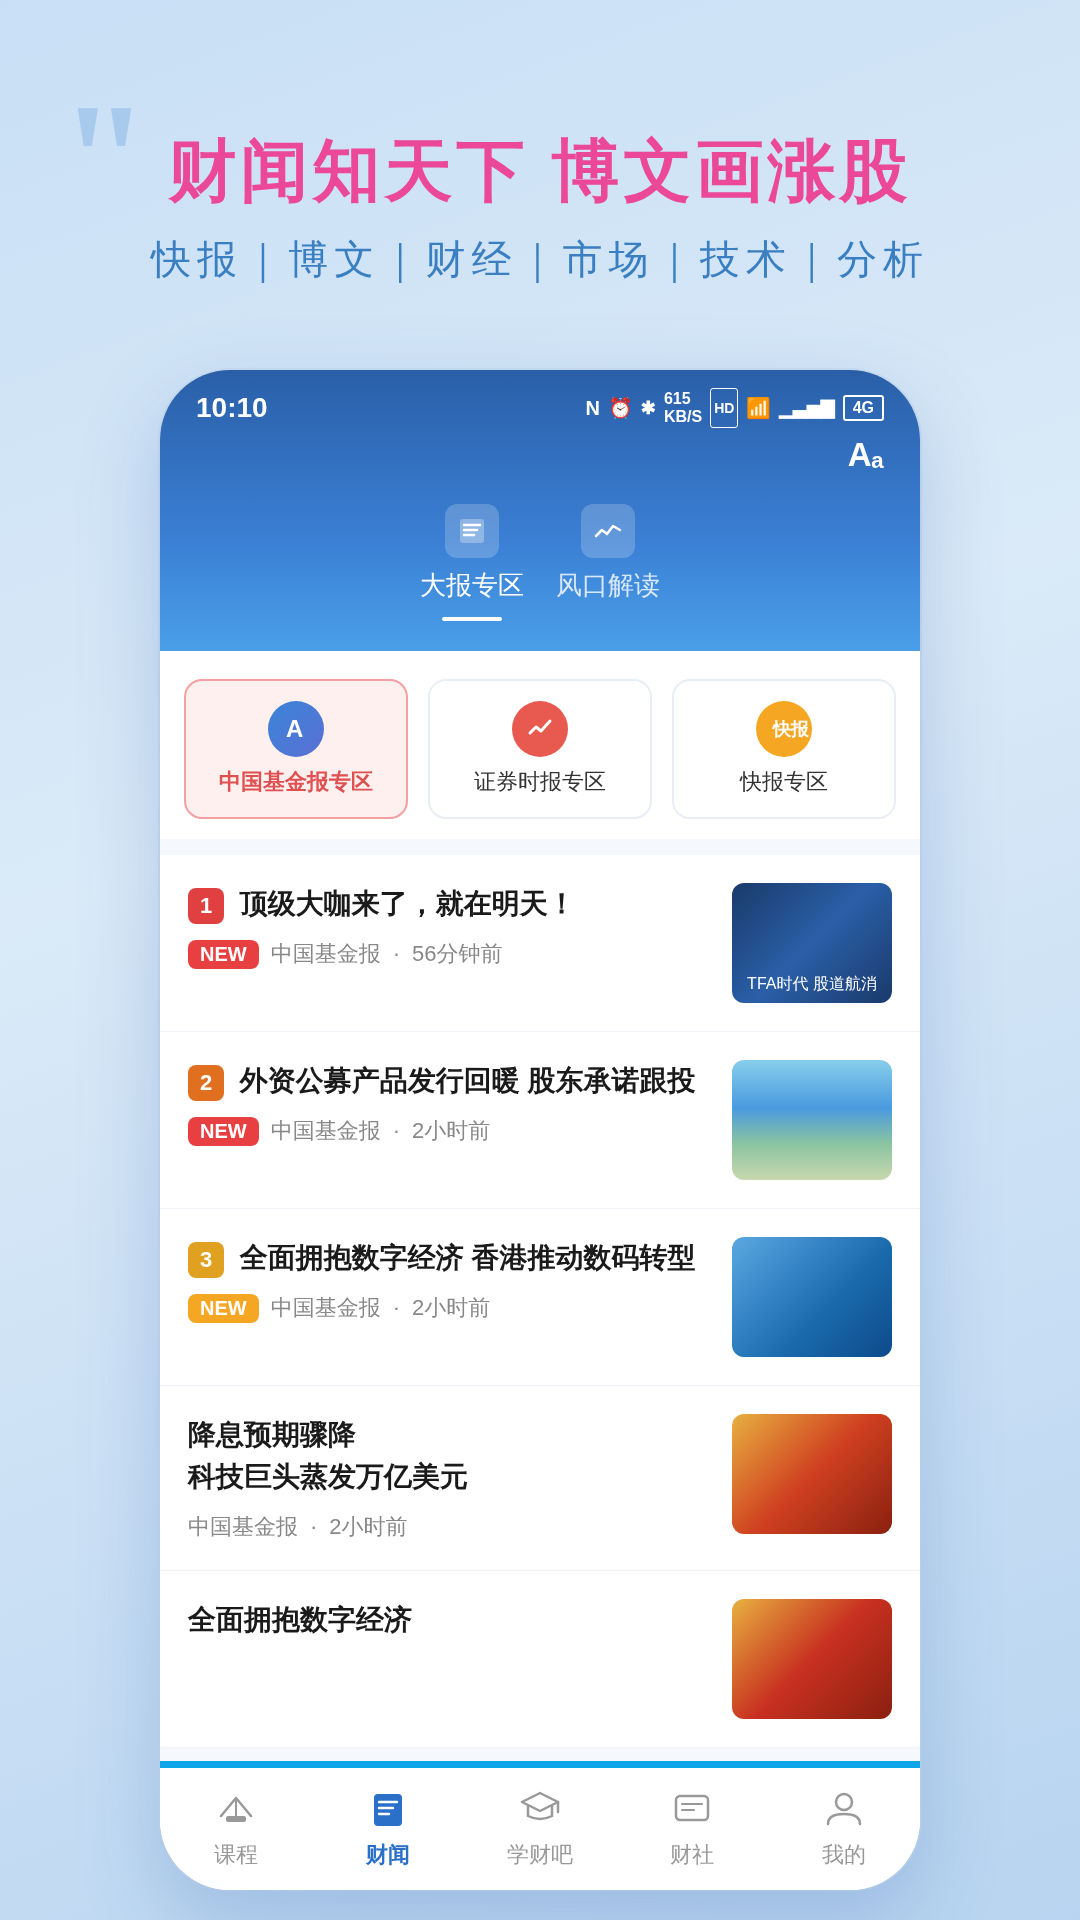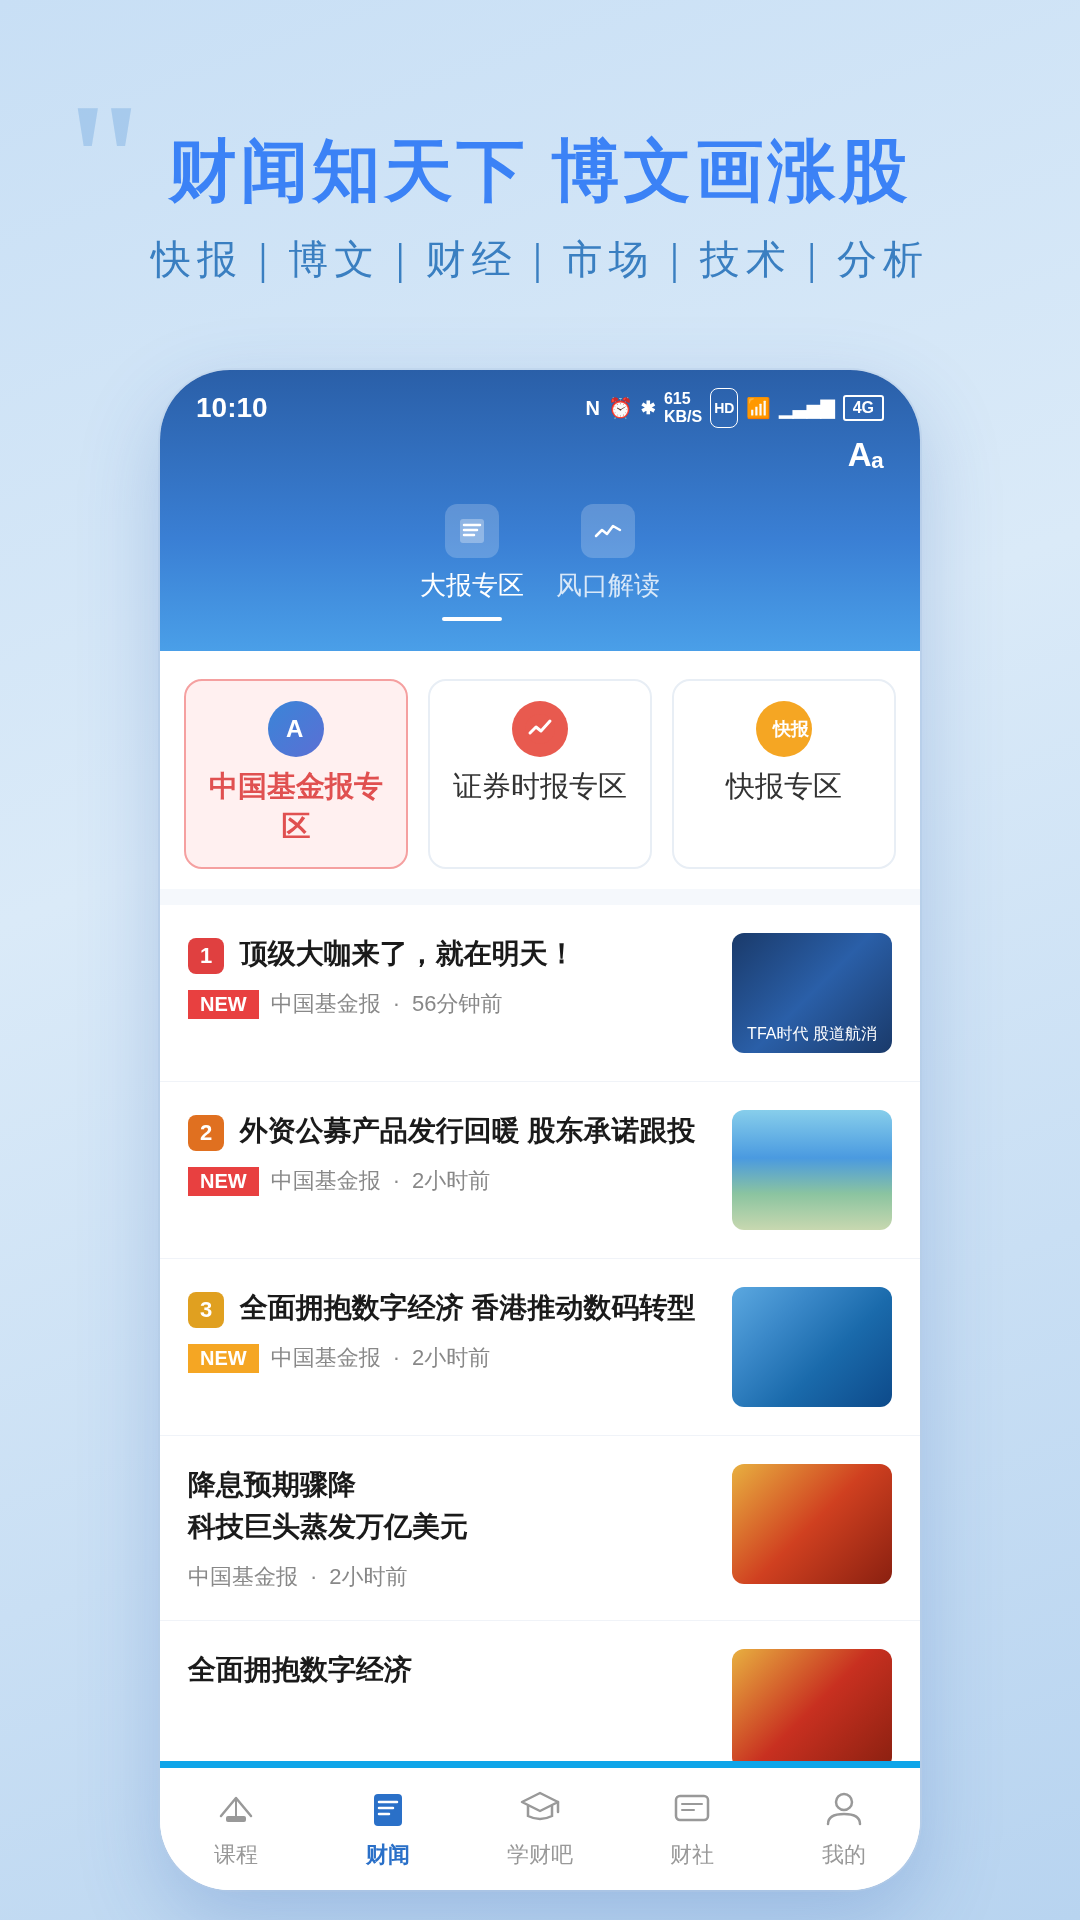--- a/index.html
+++ b/index.html
@@ -29,21 +29,21 @@
     .hero-section {
       position: absolute;
       top: 130px;
       left: 0; right: 0;
       text-align: center;
       padding: 0 60px;
     }
     .hero-title {
       font-size: 68px;
       font-weight: 700;
-      color: #3b82f6;
+      color: #ec4899;
       line-height: 1.2;
       letter-spacing: 4px;
     }
     .hero-subtitle {
       font-size: 40px;
       color: #3a7fc1;
       margin-top: 20px;
       letter-spacing: 6px;
       font-weight: 400;
     }
@@ -171,21 +171,21 @@
       display: flex;
       align-items: center;
       justify-content: center;
       font-size: 28px;
       color: white;
     }
     .category-pill.active .category-icon-circle { background: linear-gradient(135deg, #3a85d8, #5b6fd4); }
     .category-pill:nth-child(2) .category-icon-circle { background: #e85a4f; }
     .category-pill:nth-child(3) .category-icon-circle { background: #f5a623; }
     .category-label {
-      font-size: 29px;
+      font-size: 22px;
       color: #333;
       text-align: center;
     }
     .category-pill.active .category-label { color: #e05050; font-weight: 600; }
 
     
     .news-list {
       background: white;
       margin-top: 16px;
     }
@@ -227,21 +227,21 @@
       gap: 12px;
       font-size: 22px;
       color: #888;
     }
     .new-badge {
       background: #e84040;
       color: white;
       font-size: 20px;
       font-weight: 700;
       padding: 3px 12px;
-      border-radius: 0;
+      border-radius: 8px;
     }
     .new-badge.yellow { background: #f5a623; }
     .news-thumb {
       width: 160px;
       height: 120px;
       border-radius: 12px;
       flex-shrink: 0;
       overflow: hidden;
       background: #ddd;
     }
@@ -304,21 +304,21 @@
         <div class="status-icons">
 
           <span style="font-size:20px;font-weight:700;">N</span>
 
           <span>⏰</span>
 
           <span style="font-size:18px;">✱</span>
 
           <span style="font-size:16px;">615<br style="line-height:0">KB/S</span>
 
-          <span style="font-size:14px;border:1px solid white;padding:11px 3px;border-radius:8px;">HD</span>
+          <span style="font-size:14px;border:1px solid white;padding:11px 3px;border-radius:3px;">HD</span>
 
           <span>📶</span>
 
           <span style="font-size:18px;">▁▃▅▇</span>
 
           <span style="border:2px solid white;border-radius:3px;padding:2px 8px;font-size:16px;">4G</span>
         </div>
       </div>
 
       <div class="font-size-btn" style="position:relative;right:0;top:0;text-align:right;padding-right:36px;padding-bottom:10px;color:white;font-size:33px;font-weight:600;">Aₐ</div>

